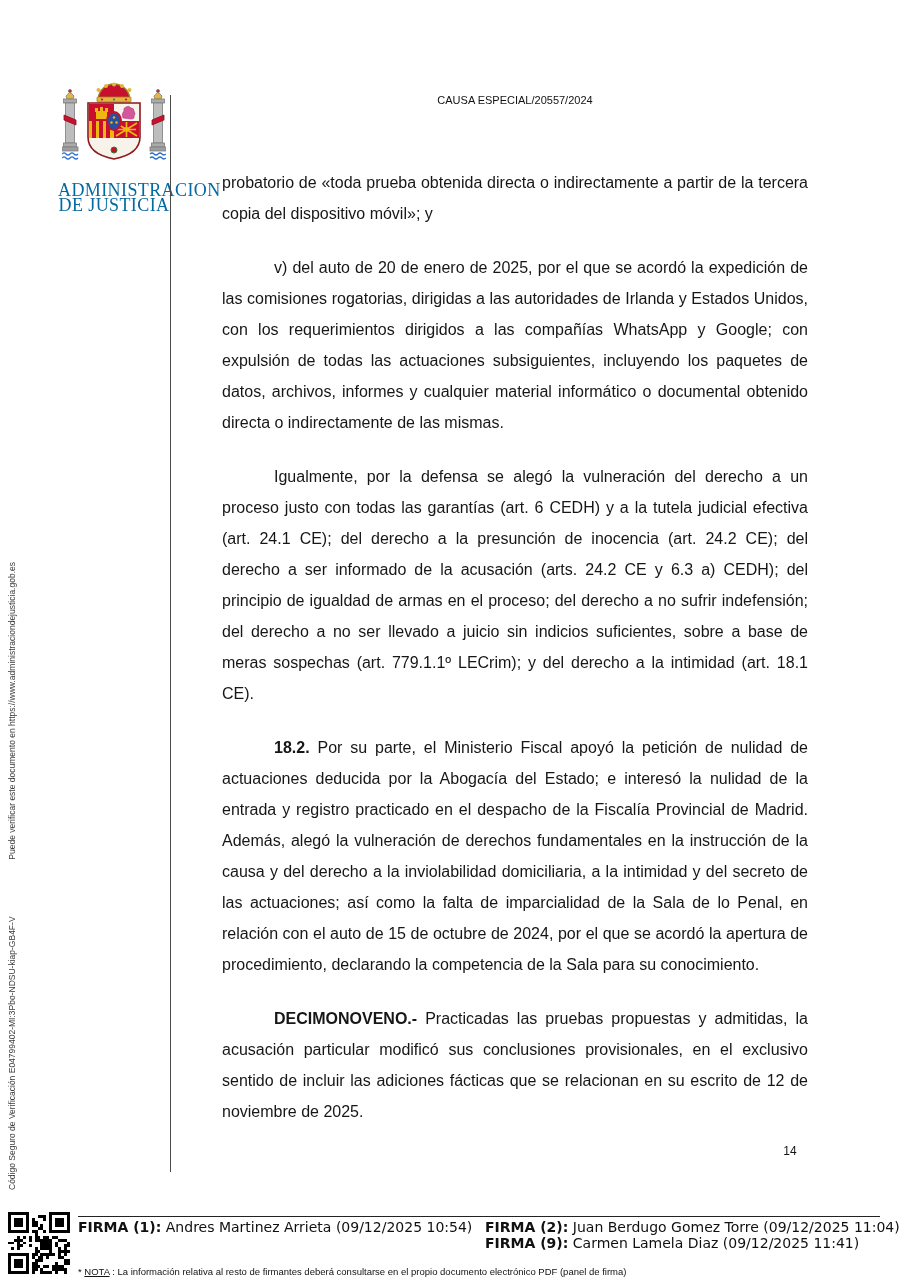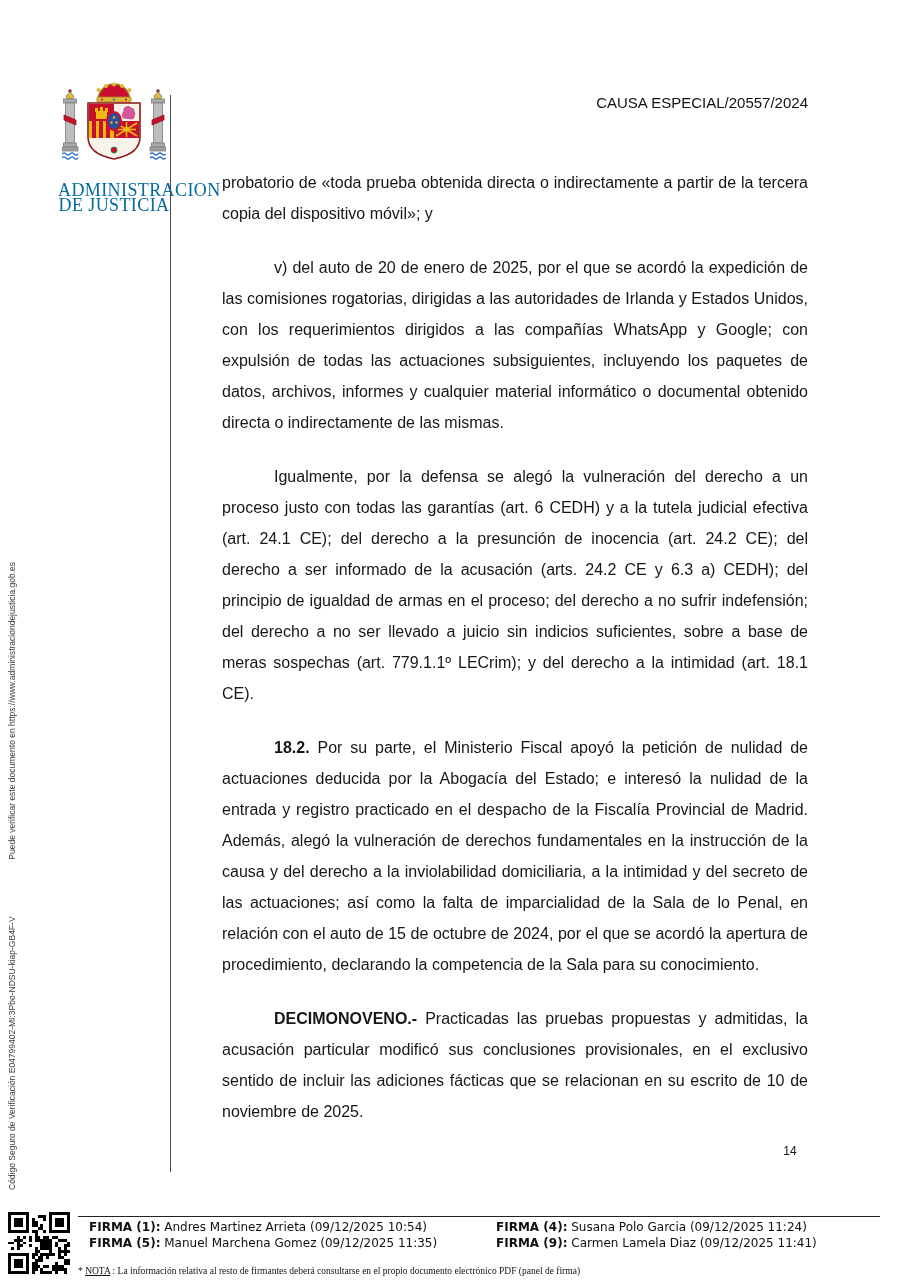--- a/index.html
+++ b/index.html
@@ -24,47 +24,47 @@
   .side-vertical {
     position:absolute; left:7px; top:1190px; width:628px;
     transform:rotate(-90deg); transform-origin:0 0;
     display:flex; justify-content:space-between; gap:30px;
     font-size:8.5px; line-height:11px; color:#3a3a3a; white-space:nowrap;
   }
 
   
   .case-number {
     position:absolute; top:94px; left:222px; width:586px;
-    text-align:right; font-size:15px; color:#121212;
+    text-align:center; font-size:11px; color:#121212;
   }
 
   
   .doc-body {
     position:absolute; left:222px; top:167px; width:586px;
     font-size:16px; line-height:31px; text-align:justify; color:#161616;
   }
   .para { margin-bottom:23px; }
   .para.indent { text-indent:52px; }
   .para b { font-weight:bold;margin-top:14px; }
 
   .page-number { position:absolute; top:1144px; left:770px; width:40px; text-align:center; font-size:12px; }
 
   
   .footer-rule { position:absolute; left:78px; top:1216px; width:802px; height:1px; background:#222; }
   .qr-wrap { position:absolute; left:8px; top:1212px; width:62px; height:62px; }
   .sig-col {
     position:absolute; top:1220px; font-family:"DejaVu Sans", sans-serif;
-    font-size:12px; line-height:15.5px; white-space:nowrap; color:#101010;margin-left:11px;
+    font-size:14px; line-height:15.5px; white-space:nowrap; color:#101010;
   }
   .sig-col.c1 { left:78px; }
   .sig-col.c2 { left:485px; }
   .sig-label { font-weight:bold; }
   .footer-note {
     position:absolute; left:78px; top:1266px; width:800px;
-    font-family:Liberation Serif, serif; font-size:9.5px; color:#111; white-space:nowrap;
+    font-family:Liberation Sans, sans-serif; font-size:9.5px; color:#111; white-space:nowrap;
   }
   .footer-note .u { text-decoration:underline; }
 </style>
 </head>
 <body>
 
 <div class="emblem-block">
   <svg width="104" height="98" viewBox="0 0 104 98" aria-hidden="true">
 
     <g stroke="#7d7d7d" stroke-width="0.8">
@@ -144,21 +144,21 @@
   <span>Puede verificar este documento en https://www.administraciondejusticia.gob.es</span>
 </div>
 
 <div class="case-number">CAUSA ESPECIAL/20557/2024</div>
 
 <main class="doc-body">
   <p class="para"><b class="lead"></b><span>probatorio de «toda prueba obtenida directa o indirectamente a partir de la tercera copia del dispositivo móvil»; y</span></p>
   <p class="para indent"><b class="lead"></b><span>v) del auto de 20 de enero de 2025, por el que se acordó la expedición de las comisiones rogatorias, dirigidas a las autoridades de Irlanda y Estados Unidos, con los requerimientos dirigidos a las compañías WhatsApp y Google; con expulsión de todas las actuaciones subsiguientes, incluyendo los paquetes de datos, archivos, informes y cualquier material informático o documental obtenido directa o indirectamente de las mismas.</span></p>
   <p class="para indent"><b class="lead"></b><span>Igualmente, por la defensa se alegó la vulneración del derecho a un proceso justo con todas las garantías (art. 6 CEDH) y a la tutela judicial efectiva (art. 24.1 CE); del derecho a la presunción de inocencia (art. 24.2 CE); del derecho a ser informado de la acusación (arts. 24.2 CE y 6.3 a) CEDH); del principio de igualdad de armas en el proceso; del derecho a no sufrir indefensión; del derecho a no ser llevado a juicio sin indicios suficientes, sobre a base de meras sospechas (art. 779.1.1º LECrim); y del derecho a la intimidad (art. 18.1 CE).</span></p>
   <p class="para indent"><b class="lead">18.2.</b><span> Por su parte, el Ministerio Fiscal apoyó la petición de nulidad de actuaciones deducida por la Abogacía del Estado; e interesó la nulidad de la entrada y registro practicado en el despacho de la Fiscalía Provincial de Madrid. Además, alegó la vulneración de derechos fundamentales en la instrucción de la causa y del derecho a la inviolabilidad domiciliaria, a la intimidad y del secreto de las actuaciones; así como la falta de imparcialidad de la Sala de lo Penal, en relación con el auto de 15 de octubre de 2024, por el que se acordó la apertura de procedimiento, declarando la competencia de la Sala para su conocimiento.</span></p>
-  <p class="para indent"><b class="lead">DECIMONOVENO.-</b><span> Practicadas las pruebas propuestas y admitidas, la acusación particular modificó sus conclusiones provisionales, en el exclusivo sentido de incluir las adiciones fácticas que se relacionan en su escrito de 10 de noviembre de 2025.</span></p>
+  <p class="para indent"><b class="lead">DECIMONOVENO.-</b><span> Practicadas las pruebas propuestas y admitidas, la acusación particular modificó sus conclusiones provisionales, en el exclusivo sentido de incluir las adiciones fácticas que se relacionan en su escrito de 12 de noviembre de 2025.</span></p>
 </main>
 
 <div class="page-number">14</div>
 
 <div class="footer-rule"></div>
 
 <div class="qr-wrap">
   <svg width="62" height="62" viewBox="0 0 21 21" shape-rendering="crispEdges">
     <rect x="0" y="0" width="21" height="21" fill="#ffffff"></rect>
     <g id="qr-modules" fill="#000000">
@@ -292,23 +292,22 @@
       <path d="M14,0 h7 v7 h-7 Z M15,1 v5 h5 v-5 Z" fill-rule="evenodd"></path>
       <rect x="16" y="2" width="3" height="3"></rect>
       <path d="M0,14 h7 v7 h-7 Z M1,15 v5 h5 v-5 Z" fill-rule="evenodd"></path>
       <rect x="2" y="16" width="3" height="3"></rect>
     </g>
   </svg>
 </div>
 
 <div class="sig-col c1">
   <div><span class="sig-label">FIRMA (1):</span><span> Andres Martinez Arrieta (09/12/2025 10:54)</span></div>
-  <div><span class="sig-label">FIRMA (5):</span><span> Manuel Marchena Gomez (09/12/2025 11:35)</span></div>
 </div>
 
 <div class="sig-col c2">
-  <div><span class="sig-label">FIRMA (4):</span><span> Susana Polo Garcia (09/12/2025 11:24)</span></div>
+  <div><span class="sig-label">FIRMA (2):</span><span> Juan Berdugo Gomez Torre (09/12/2025 11:04)</span></div>
   <div><span class="sig-label">FIRMA (9):</span><span> Carmen Lamela Diaz (09/12/2025 11:41)</span></div>
 </div>
 
 <div class="footer-note">
   <span>* </span><span class="u">NOTA</span><span> : La información relativa al resto de firmantes deberá consultarse en el propio documento electrónico PDF (panel de firma)</span>
 </div>
 
 </body></html>

